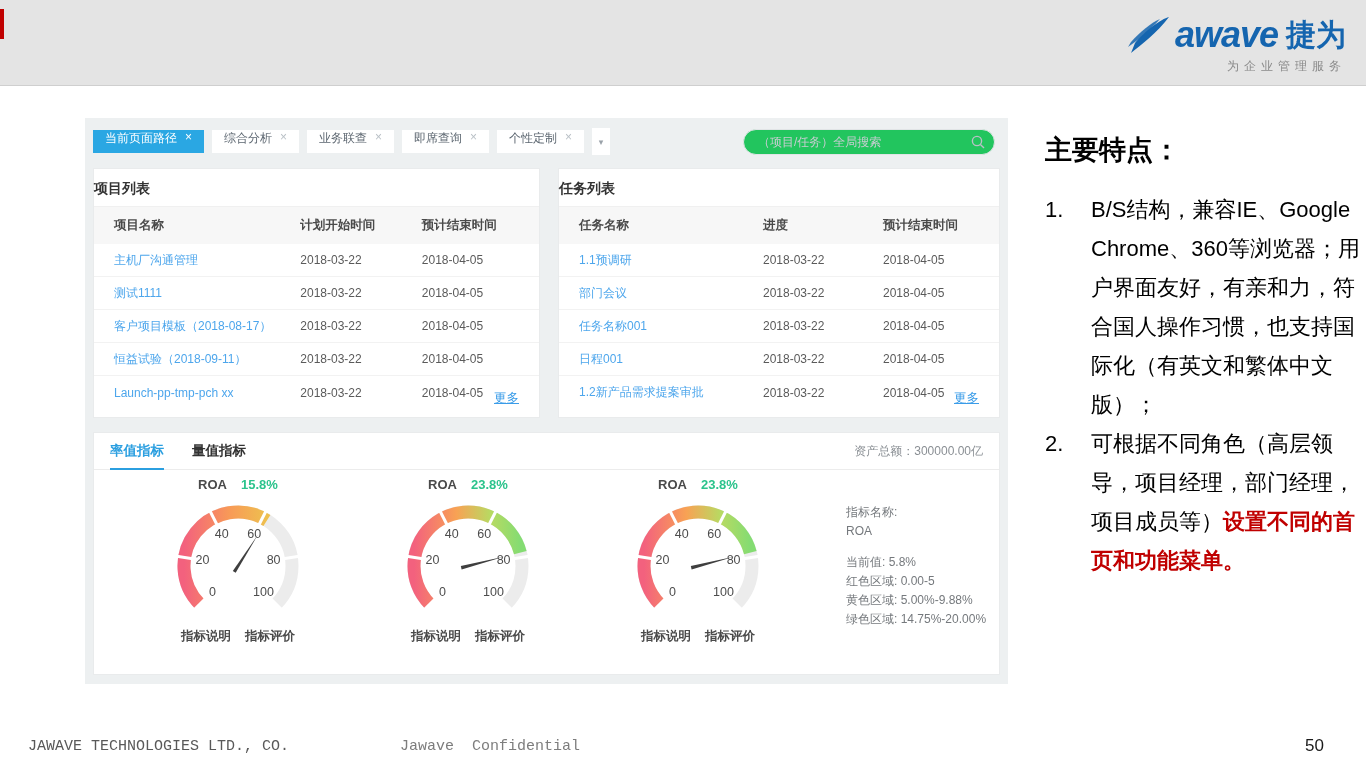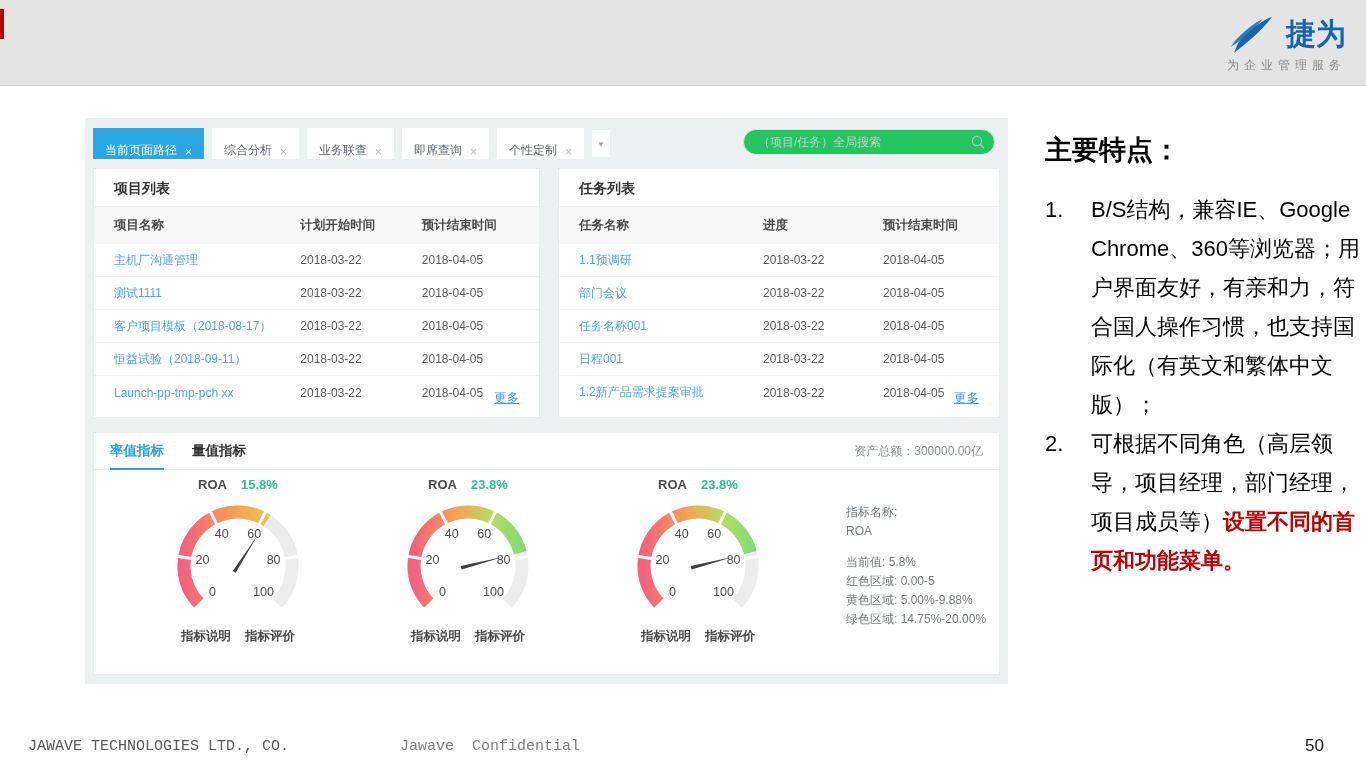--- a/index.html
+++ b/index.html
@@ -17,36 +17,36 @@
   .logo { position:absolute; right:20px; top:14px; width:250px; text-align:right; }
   .logo-row { display:flex; align-items:center; justify-content:flex-end; }
   .logo-swoosh { width:46px; height:40px; margin-right:2px; }
   .logo-awave { font-size:36px; font-weight:bold; font-style:italic; color:#1565af; letter-spacing:-1px; }
   .logo-cn { font-size:30px; font-weight:bold; color:#1565af; margin-left:8px; font-style:normal; }
   .logo-tagline { font-size:12px; color:#8a8a8a; letter-spacing:5px; margin-top:2px; }
 
   
   .app { position:absolute; left:85px; top:118px; width:923px; height:566px; background:#edf0f1; }
   .tabbar { position:absolute; left:8px; top:10px; display:flex; gap:8px; align-items:center; }
-  .tab { height:31px; padding:0 12px; background:#fff; color:#5c6670; font-size:12px;
-    display:flex; align-items:flex-end; gap:8px; cursor:pointer; }
+  .tab { height:23px; padding:0 12px; background:#fff; color:#5c6670; font-size:12px;
+    display:flex; align-items:flex-start; gap:8px; cursor:pointer; }
   .tab .x { color:#b9c0c6; font-size:12px; }
   .tab.active { background:#2aa7e3; color:#fff; }
   .tab.active .x { color:#fff; }
   .tab-caret { height:27px; width:18px; background:#fff; color:#9aa2a9; font-size:9px;
     display:flex; align-items:center; justify-content:center; }
   .search { position:absolute; right:13px; top:11px; width:252px; height:26px; }
   .search input { width:100%; height:100%; border:1px solid #e1e4e6; border-radius:13px;
     padding:0 30px 0 14px; font-size:12px; color:#555; background:#22c55e; outline:none;
     font-family:inherit; }
   .search input::placeholder { color:#c8cdd1; }
   .search svg { position:absolute; right:10px; top:6px; }
 
   .panel { position:absolute; background:#fff; border:1px solid #e9ebec; }
-  .panel-title { height:38px; line-height:38px; padding-left:20px; font-size:14px; font-weight:bold;
+  .panel-title { height:38px; line-height:38px; font-size:14px; font-weight:bold;
     color:#333; border-bottom:1px solid #f0f0f0; }
   .tbl-head, .tbl-row { display:grid; grid-template-columns:46% 30% 24%; padding:0 20px; align-items:center; }
   .tbl-head { height:37px; background:#f7f7f7; font-size:12.5px; font-weight:bold; color:#4a4a4a; }
   .tbl-row { height:33px; font-size:12px; color:#5a5a5a; border-bottom:1px solid #f2f2f2; }
   .tbl-row:last-of-type { border-bottom:none; }
   .tbl-row .link { color:#4da6ec; cursor:pointer; }
   .more { position:absolute; right:20px; bottom:10px; font-size:12.5px; color:#3a9ce8;
     text-decoration:underline; cursor:pointer; }
 
   #project-panel { left:8px;  top:50px; width:447px; height:250px; }
@@ -92,20 +92,21 @@
 <div id="slide">
 
   <div class="header-band">
     <div class="accent-red"></div>
     <div class="logo">
       <div class="logo-row">
         <svg class="logo-swoosh" viewBox="0 0 46 40">
           <path d="M4 38 C 14 30, 30 18, 42 2 C 34 4, 18 16, 8 28 Z" fill="#1565af"></path>
           <path d="M1 32 C 10 26, 22 16, 33 4 C 25 7, 12 18, 4 27 Z" fill="#1565af" opacity="0.85"></path>
         </svg>
+        <span class="logo-awave">awave</span>
         <span class="logo-cn">捷为</span>
       </div>
       <div class="logo-tagline">为企业管理服务</div>
     </div>
   </div>
 
   <div class="app">
 
     <div class="tabbar">
       <div class="tab active">

